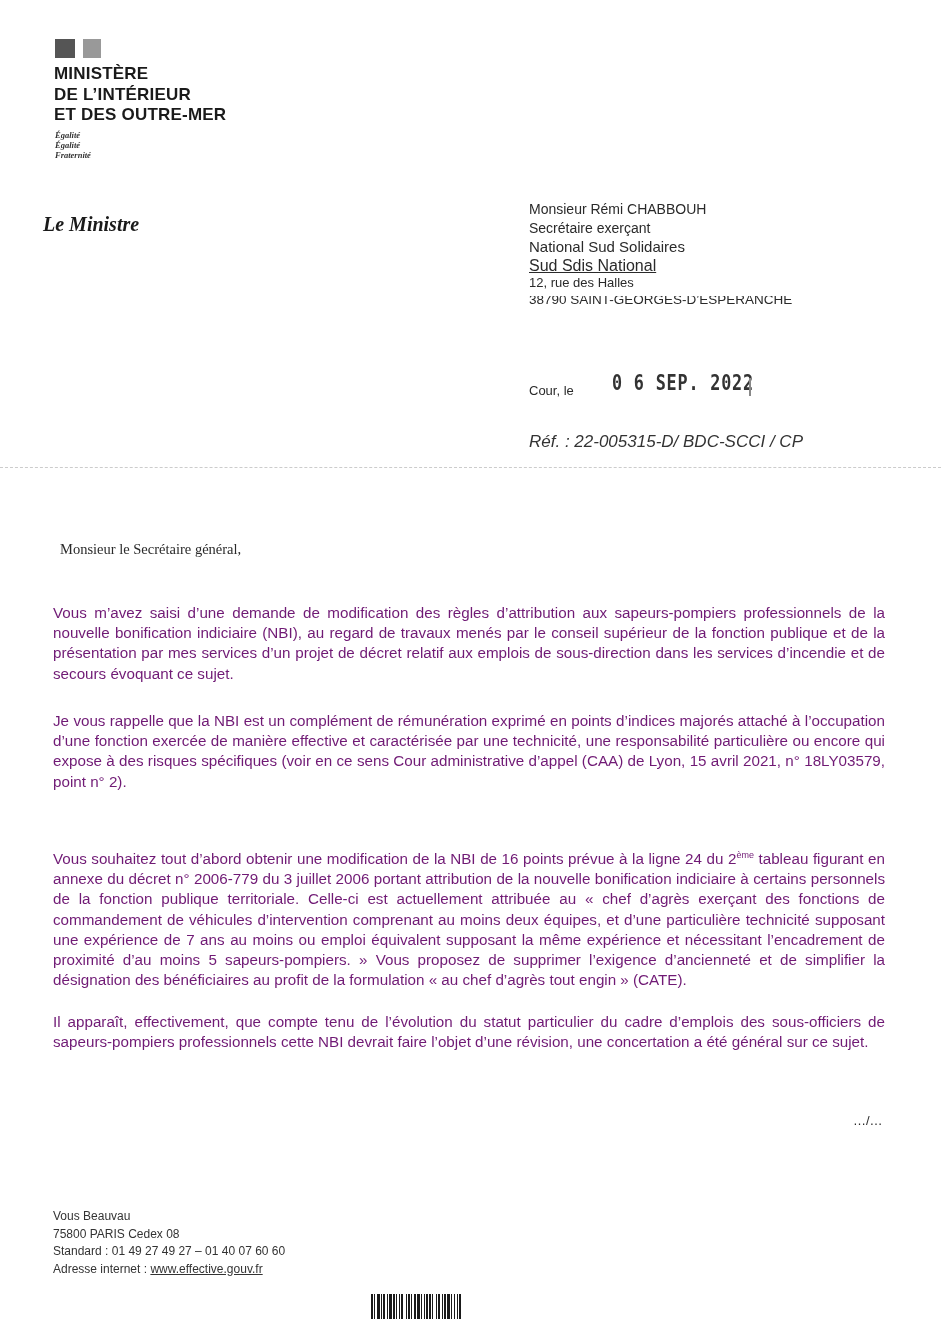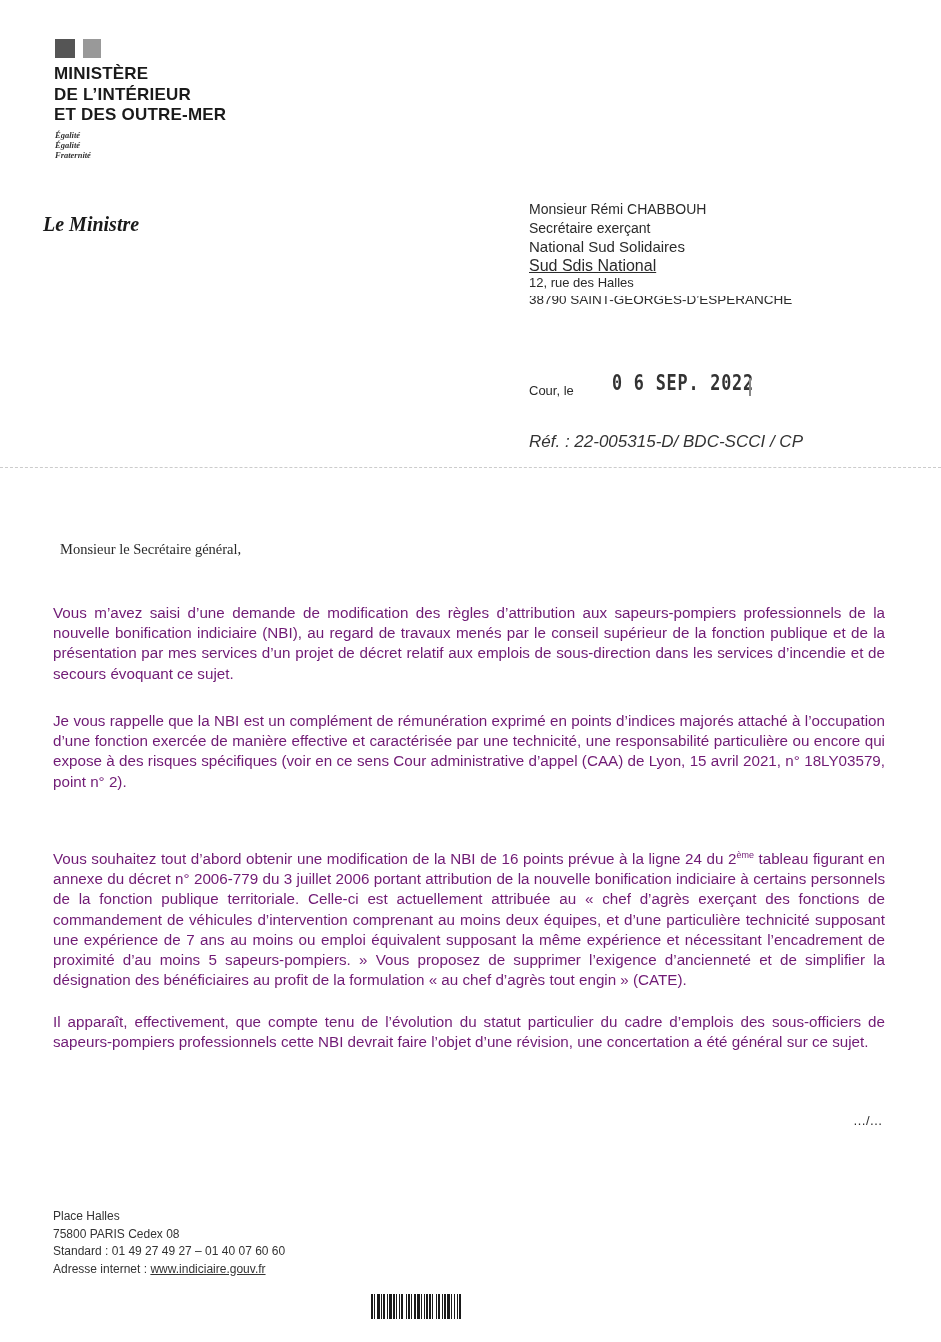--- a/index.html
+++ b/index.html
@@ -118,24 +118,24 @@
 <div class="abs salutation">Monsieur le Secrétaire général,</div>
 
 <div class="abs body-text p1">Vous m’avez saisi d’une demande de modification des règles d’attribution aux sapeurs-pompiers professionnels de la nouvelle bonification indiciaire (NBI), au regard de travaux menés par le conseil supérieur de la fonction publique et de la présentation par mes services d’un projet de décret relatif aux emplois de sous-direction dans les services d’incendie et de secours évoquant ce sujet.</div>
 <div class="abs body-text p2">Je vous rappelle que la NBI est un complément de rémunération exprimé en points d’indices majorés attaché à l’occupation d’une fonction exercée de manière effective et caractérisée par une technicité, une responsabilité particulière ou encore qui expose à des risques spécifiques (voir en ce sens Cour administrative d’appel (CAA) de Lyon, 15 avril 2021, n° 18LY03579, point n° 2).</div>
 <div class="abs body-text p3"><span>Vous souhaitez tout d’abord obtenir une modification de la NBI de 16 points prévue à la ligne 24 du 2</span><sup>ème</sup><span> tableau figurant en annexe du décret n° 2006-779 du 3 juillet 2006 portant attribution de la nouvelle bonification indiciaire à certains personnels de la fonction publique territoriale. Celle-ci est actuellement attribuée au « chef d’agrès exerçant des fonctions de commandement de véhicules d’intervention comprenant au moins deux équipes, et d’une particulière technicité supposant une expérience de 7 ans au moins ou emploi équivalent supposant la même expérience et nécessitant l’encadrement de proximité d’au moins 5 sapeurs-pompiers. » Vous proposez de supprimer l’exigence d’ancienneté et de simplifier la désignation des bénéficiaires au profit de la formulation « au chef d’agrès tout engin » (CATE).</span></div>
 <div class="abs body-text p4">Il apparaît, effectivement, que compte tenu de l’évolution du statut particulier du cadre d’emplois des sous-officiers de sapeurs-pompiers professionnels cette NBI devrait faire l’objet d’une révision, une concertation a été général sur ce sujet.</div>
 
 <div class="abs continued">…/…</div>
 
 <div class="abs footer">
-  <div>Place Halles</div>
+  <div>Vous Beauvau</div>
   <div>75800 PARIS Cedex 08</div>
   <div>Standard : 01 49 27 49 27 – 01 40 07 60 60</div>
-  <div><span>Adresse internet : </span><a>www.indiciaire.gouv.fr</a></div>
+  <div><span>Adresse internet : </span><a>www.effective.gouv.fr</a></div>
 </div>
 
 <div class="abs barcode" id="barcode">
     <span style="width: 2px; background: rgb(26, 26, 26);"></span>
     <span style="width: 1px; background: rgb(255, 255, 255);"></span>
     <span style="width: 1px; background: rgb(26, 26, 26);"></span>
     <span style="width: 2px; background: rgb(255, 255, 255);"></span>
     <span style="width: 3px; background: rgb(26, 26, 26);"></span>
     <span style="width: 1px; background: rgb(255, 255, 255);"></span>
     <span style="width: 1px; background: rgb(26, 26, 26);"></span>

